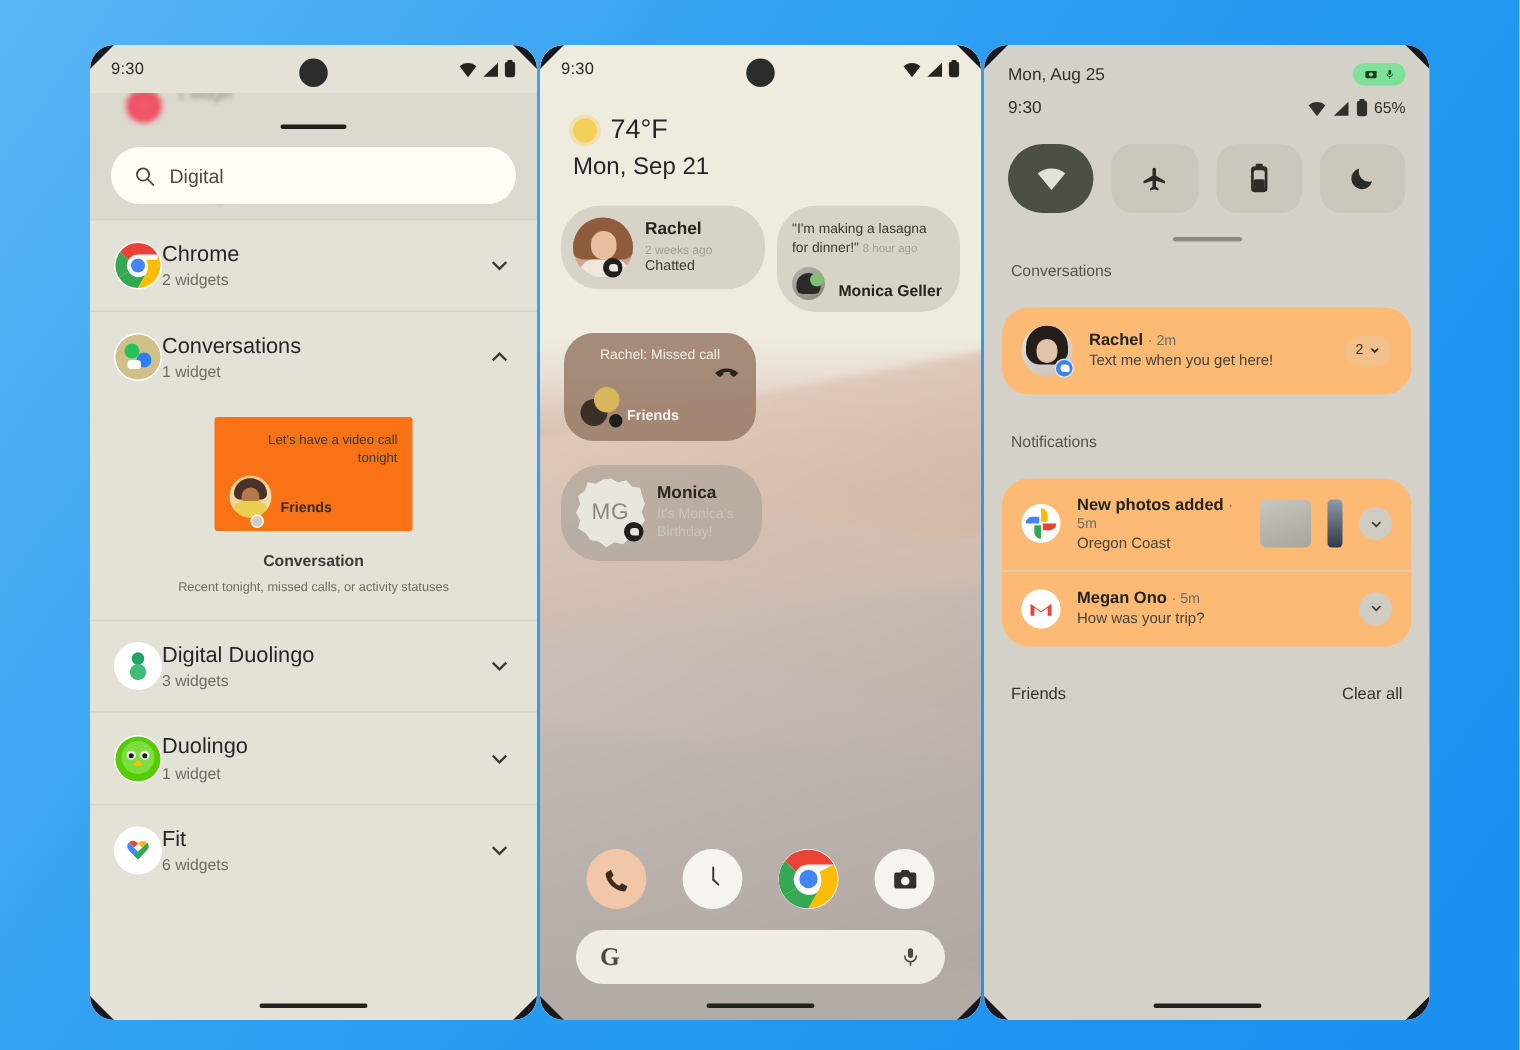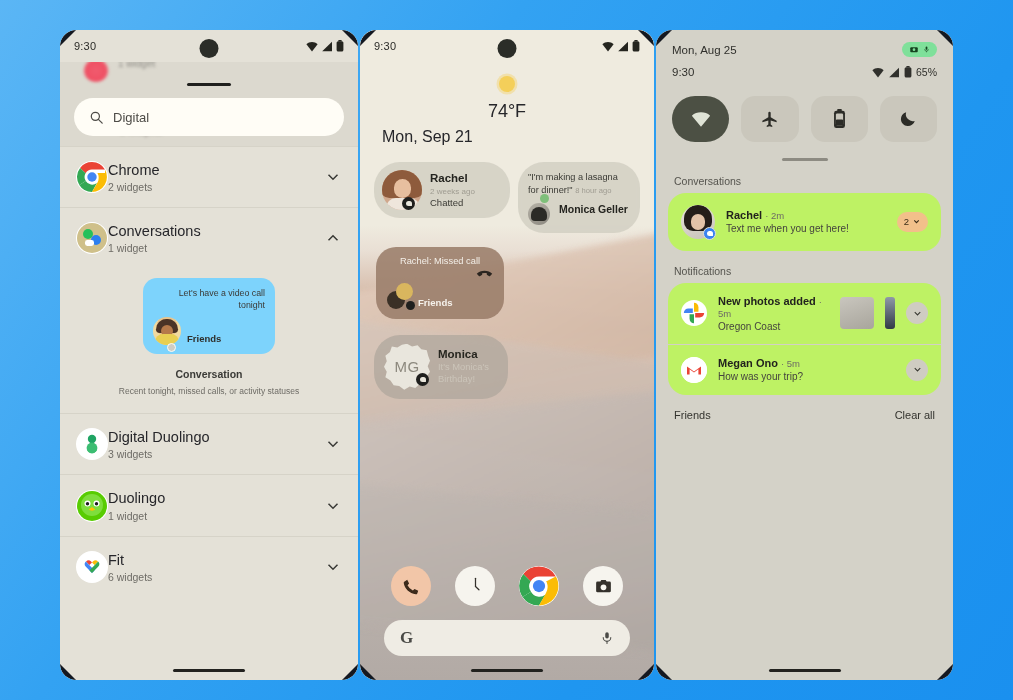--- a/index.html
+++ b/index.html
@@ -82,21 +82,21 @@
     padding:14px 16px;border-top:1px solid #d6d3c8;justify-content:space-between;
   }
   .wp-row .ic{width:32px;height:32px;border-radius:50%;flex:0 0 32px;position:relative;overflow:hidden;background:#fff;}
   .wp-text{flex:1;}
   .wp-title{font-size:14.5px;color:#26262a;line-height:1.25;}
   .wp-sub{font-size:10.5px;color:#6e6c66;margin-top:2px;}
   .chev{width:18px;height:18px;color:#3a3a36;}
 
   .wp-expanded{background:#e4e1d7;padding:4px 0 16px;}
   .conv-card{
-    width:132px;margin:6px auto 0;background:#7dd3fc;border-radius:14px;
+    width:132px;margin:6px auto 0;background:#f97316;border-radius:2px;
     padding:10px 10px 9px;position:relative;
   }
   .conv-msg{font-size:8.8px;color:#3b3a36;text-align:right;line-height:1.35;}
   .conv-bottom{display:flex;align-items:flex-end;gap:6px;margin-top:5px;}
   .conv-av{
     width:28px;height:28px;border-radius:50%;position:relative;flex:0 0 28px;
     background:radial-gradient(circle at 50% 34%,#c8955f 0 34%,#e8c58d 34% 46%,#f0d9a0 46% 100%);
     overflow:hidden;
   }
   .conv-av .hair{position:absolute;left:3px;top:2px;width:22px;height:14px;border-radius:11px 11px 4px 4px;background:#4a3326;}
@@ -116,21 +116,21 @@
   }
   
   #phone-mid .ridge{position:absolute;left:-20%;width:140%;z-index:1;opacity:.85;}
   .r1{top:36%;height:120px;background:linear-gradient(160deg,#e3cdbd,#d2b7a4);transform:rotate(-11deg);filter:blur(3px);}
   .r2{top:48%;height:110px;background:linear-gradient(160deg,#d9c8bc,#c4b2a6);transform:rotate(8deg);filter:blur(3px);}
   .r3{top:58%;height:130px;background:linear-gradient(160deg,#cdc2bb,#b9aea8);transform:rotate(-6deg);filter:blur(4px);}
   .r4{top:72%;height:140px;background:linear-gradient(160deg,#c3bab4,#aea6a1);transform:rotate(5deg);filter:blur(4px);}
   #phone-mid .mid-content{position:relative;z-index:10;}
 
   .weather{padding:14px 22px 0;}
-  .temp-line{display:flex;align-items:center;gap:9px;font-size:18px;color:#26262a;flex-direction:column;}
+  .temp-line{display:flex;align-items:center;gap:9px;font-size:18px;color:#26262a;}
   .sun{width:16px;height:16px;border-radius:50%;background:#f4cf5a;box-shadow:0 0 0 2.5px rgba(244,207,90,.38);}
   .date-line{font-size:16px;color:#26262a;margin-top:6px;}
 
   .convrow{display:flex;gap:8px;padding:16px 14px 0;align-items:flex-start;}
   .bubble{
     border-radius:26px;background:rgba(205,202,190,.72);
     backdrop-filter:blur(2px);
   }
   .bub-rachel{width:136px;padding:8px 10px 8px 8px;display:flex;align-items:center;gap:8px;}
   .av-rachel{
@@ -145,21 +145,21 @@
   .bub-ago{font-size:8px;color:#9f9c91;margin-top:1px;}
   .bub-stat{font-size:9.5px;color:#3a3a34;margin-top:1px;}
   .sms-badge{
     position:absolute;left:28px;bottom:8px;width:13px;height:13px;border-radius:50%;
     background:#1f1f1d;display:flex;align-items:center;justify-content:center;
   }
   .sms-badge i{width:6px;height:5px;border-radius:3px 3px 1px 3px;background:#e9e6dc;display:block;}
   .bub-monica{flex:1;padding:9px 10px 8px;}
   .quote{font-size:9.2px;color:#3a3a34;line-height:1.4;}
   .quote .ago{color:#9f9c91;font-size:7.6px;}
-  .monica-line{display:flex;align-items:flex-start;gap:6px;margin-top:6px;}
+  .monica-line{display:flex;align-items:flex-end;gap:6px;margin-top:6px;}
   .av-mon{
     width:22px;height:22px;border-radius:50%;position:relative;flex:0 0 22px;overflow:hidden;
     background:linear-gradient(150deg,#b6b2a7,#8c8880);
   }
   .av-mon .k{position:absolute;left:3px;top:4px;width:16px;height:14px;background:#2b2a26;border-radius:8px 8px 4px 4px;}
   .dot-green{position:absolute;left:16px;top:-2px;width:9px;height:9px;border-radius:50%;background:#7fbf7a;}
   .mon-name{font-size:10.5px;color:#24241f;font-weight:bold;}
 
   .missed{
     margin:14px 0 0 16px;width:128px;border-radius:20px;
@@ -219,21 +219,21 @@
   .qs-sys{display:flex;align-items:center;gap:4px;font-size:10.5px;color:#30302c;}
   .tiles{display:flex;gap:12px;padding:18px 16px 0;}
   .tile{
     flex:1;height:46px;border-radius:14px;background:#cac7bc;
     display:flex;align-items:center;justify-content:center;
   }
   .tile.active{background:#4c5044;border-radius:23px;}
   .qs-handle{width:46px;height:2.5px;border-radius:2px;background:#8d8b82;margin:16px auto 0;}
 
   .sec-label{font-size:10.5px;color:#55544e;padding:14px 18px 6px;}
-  .notif-group{margin:0 12px;border-radius:18px;background:#bef264;overflow:hidden;}
+  .notif-group{margin:12px 12px;border-radius:18px;background:#fdba74;overflow:hidden;}
   .notif{display:flex;align-items:center;gap:11px;padding:12px 13px;}
   .notif + .notif{border-top:1px solid #d2d0c5;}
   .n-ic{width:26px;height:26px;border-radius:50%;flex:0 0 26px;position:relative;background:#fff;overflow:visible;}
   .n-body{flex:1;min-width:0;}
   .n-title{font-size:11px;color:#22221e;font-weight:bold;}
   .n-title .meta{font-weight:normal;color:#6d6b64;font-size:9.5px;}
   .n-sub{font-size:10px;color:#45443e;margin-top:2px;}
   .n-chip{
     height:20px;border-radius:10px;background:#f2c08a;display:flex;align-items:center;gap:3px;padding:0 7px;
     font-size:9.5px;color:#3a2c18;

